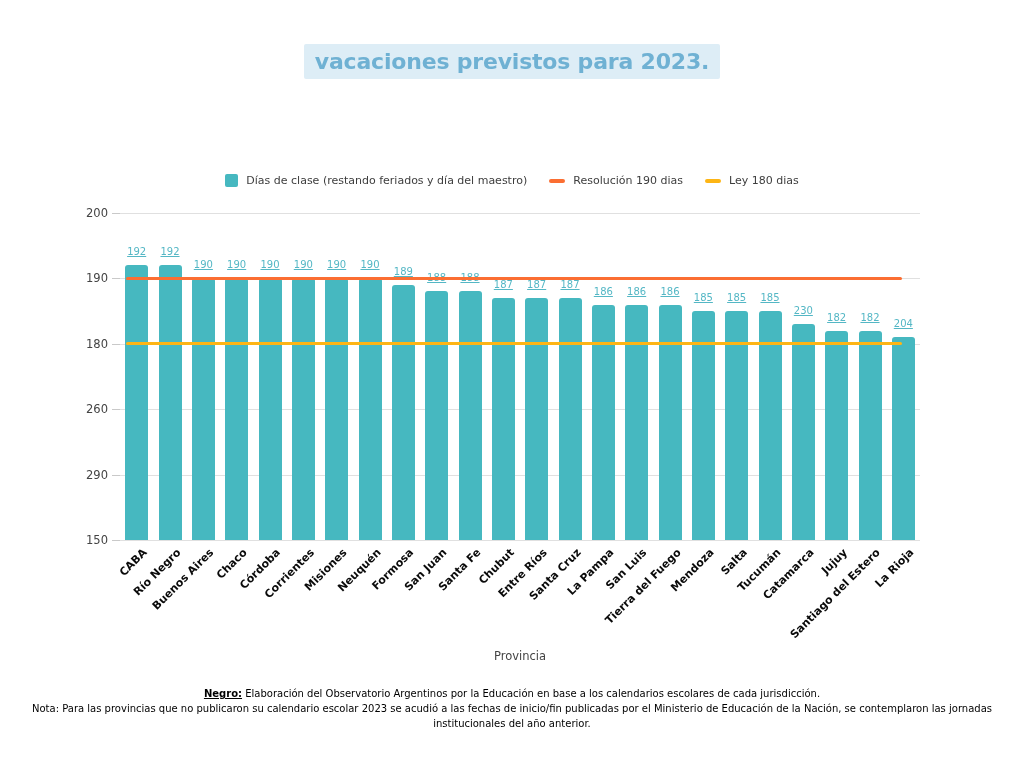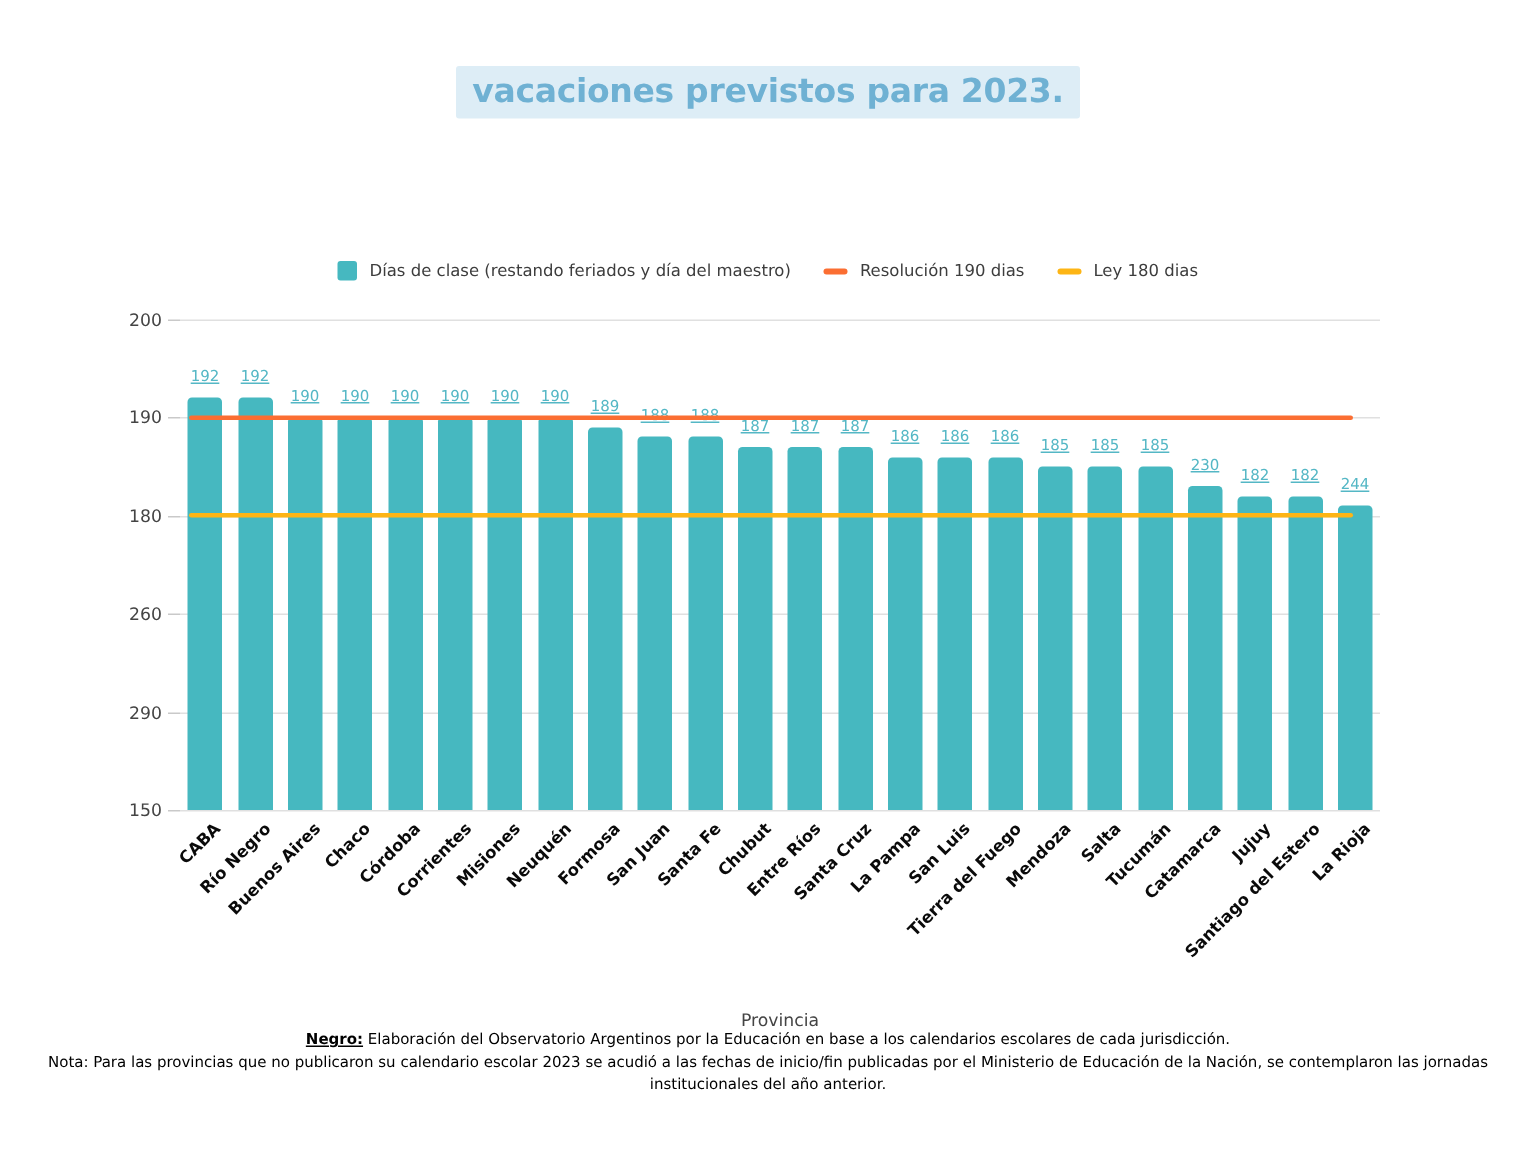--- a/index.html
+++ b/index.html
@@ -30,21 +30,21 @@
   .refline{position:absolute;left:6px;right:18px;height:3px;border-radius:2px;}
 
   
   .xlabels{position:absolute;left:120px;top:546px;width:800px;height:110px;}
   .xtick{position:absolute;top:0;width:0;height:0;}
   .xtick span{position:absolute;right:0;top:0;white-space:nowrap;
               transform:rotate(-45deg);transform-origin:top right;
               font-size:11px;font-weight:bold;color:#0a0a0a;}
 
   .axis-title{position:absolute;left:120px;top:649px;width:800px;text-align:center;
-              font-size:11.5px;color:#444444;margin-top:24px;}
+              font-size:11.5px;color:#444444;}
 
   
   .footer{position:absolute;top:686px;left:0;width:100%;text-align:center;
           font-size:10px;line-height:15px;color:#000000;}
   .fuente-line{margin-bottom:0px;}
   .fuente-label{font-weight:bold;text-decoration:underline;}
   .nota{max-width:1000px;margin:0 auto;}
 </style>
 </head>
 <body>
@@ -129,21 +129,21 @@
       <div class="bar-value" style="left: 594.667px; top: 79.1px; color: rgb(84, 183, 197);">185</div>
       <div class="bar" style="left: 638.5px; width: 23px; height: 228.9px; background: rgb(70, 184, 192);"></div>
       <div class="bar-value" style="left: 628px; top: 79.1px; color: rgb(84, 183, 197);">185</div>
       <div class="bar" style="left: 671.833px; width: 23px; height: 215.82px; background: rgb(70, 184, 192);"></div>
       <div class="bar-value" style="left: 661.333px; top: 92.18px; color: rgb(84, 183, 197);">230</div>
       <div class="bar" style="left: 705.167px; width: 23px; height: 209.28px; background: rgb(70, 184, 192);"></div>
       <div class="bar-value" style="left: 694.667px; top: 98.72px; color: rgb(84, 183, 197);">182</div>
       <div class="bar" style="left: 738.5px; width: 23px; height: 209.28px; background: rgb(70, 184, 192);"></div>
       <div class="bar-value" style="left: 728px; top: 98.72px; color: rgb(84, 183, 197);">182</div>
       <div class="bar" style="left: 771.833px; width: 23px; height: 202.74px; background: rgb(70, 184, 192);"></div>
-      <div class="bar-value" style="left: 761.333px; top: 105.26px; color: rgb(84, 183, 197);">244</div>
+      <div class="bar-value" style="left: 761.333px; top: 105.26px; color: rgb(84, 183, 197);">204</div>
       <div class="refline" style="top: 63.9px; background: rgb(251, 110, 50);"></div>
       <div class="refline" style="top: 129.3px; background: rgb(253, 181, 21);"></div>
     </div>
 
   <div class="xlabels" id="xlabels">
       <div class="xtick" style="left: 20.6667px;">
         <span>CABA</span>
       </div>
       <div class="xtick" style="left: 54px;">
         <span>Río Negro</span>

